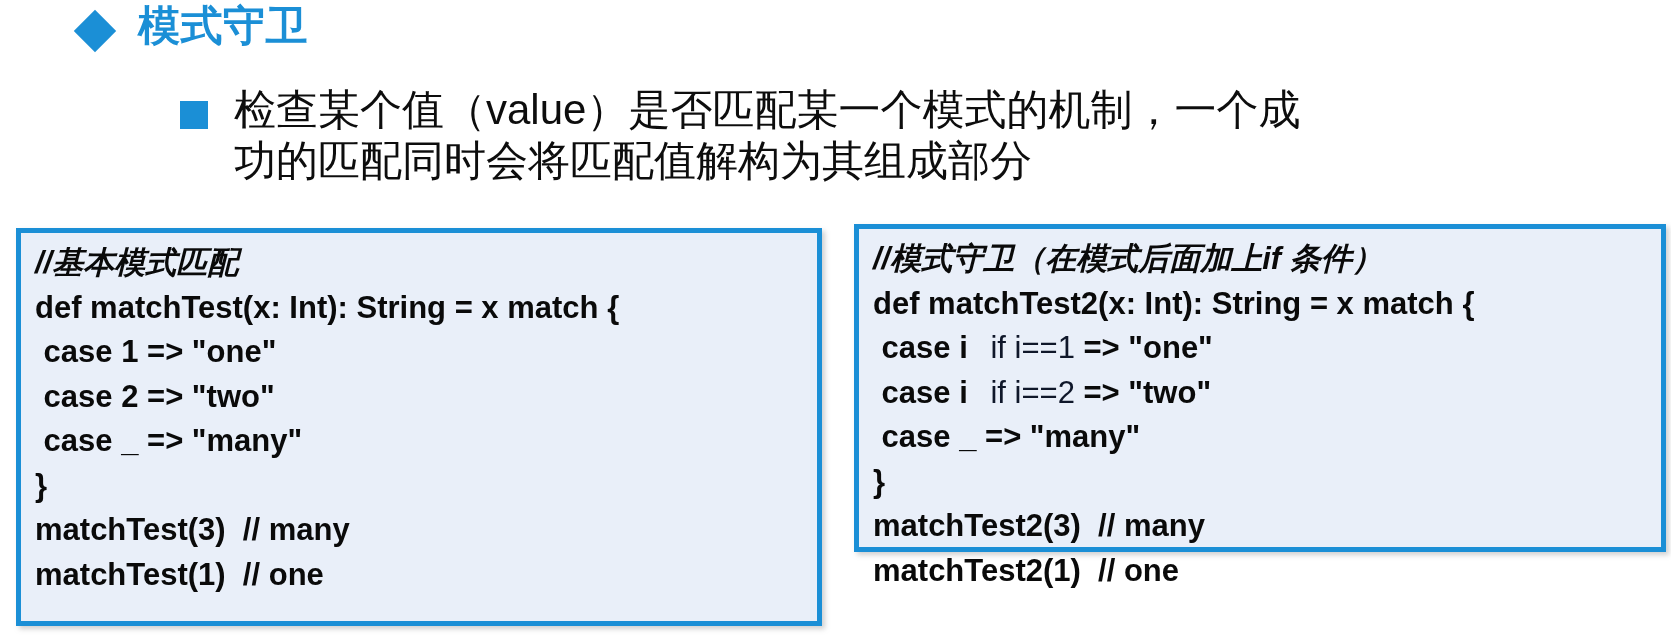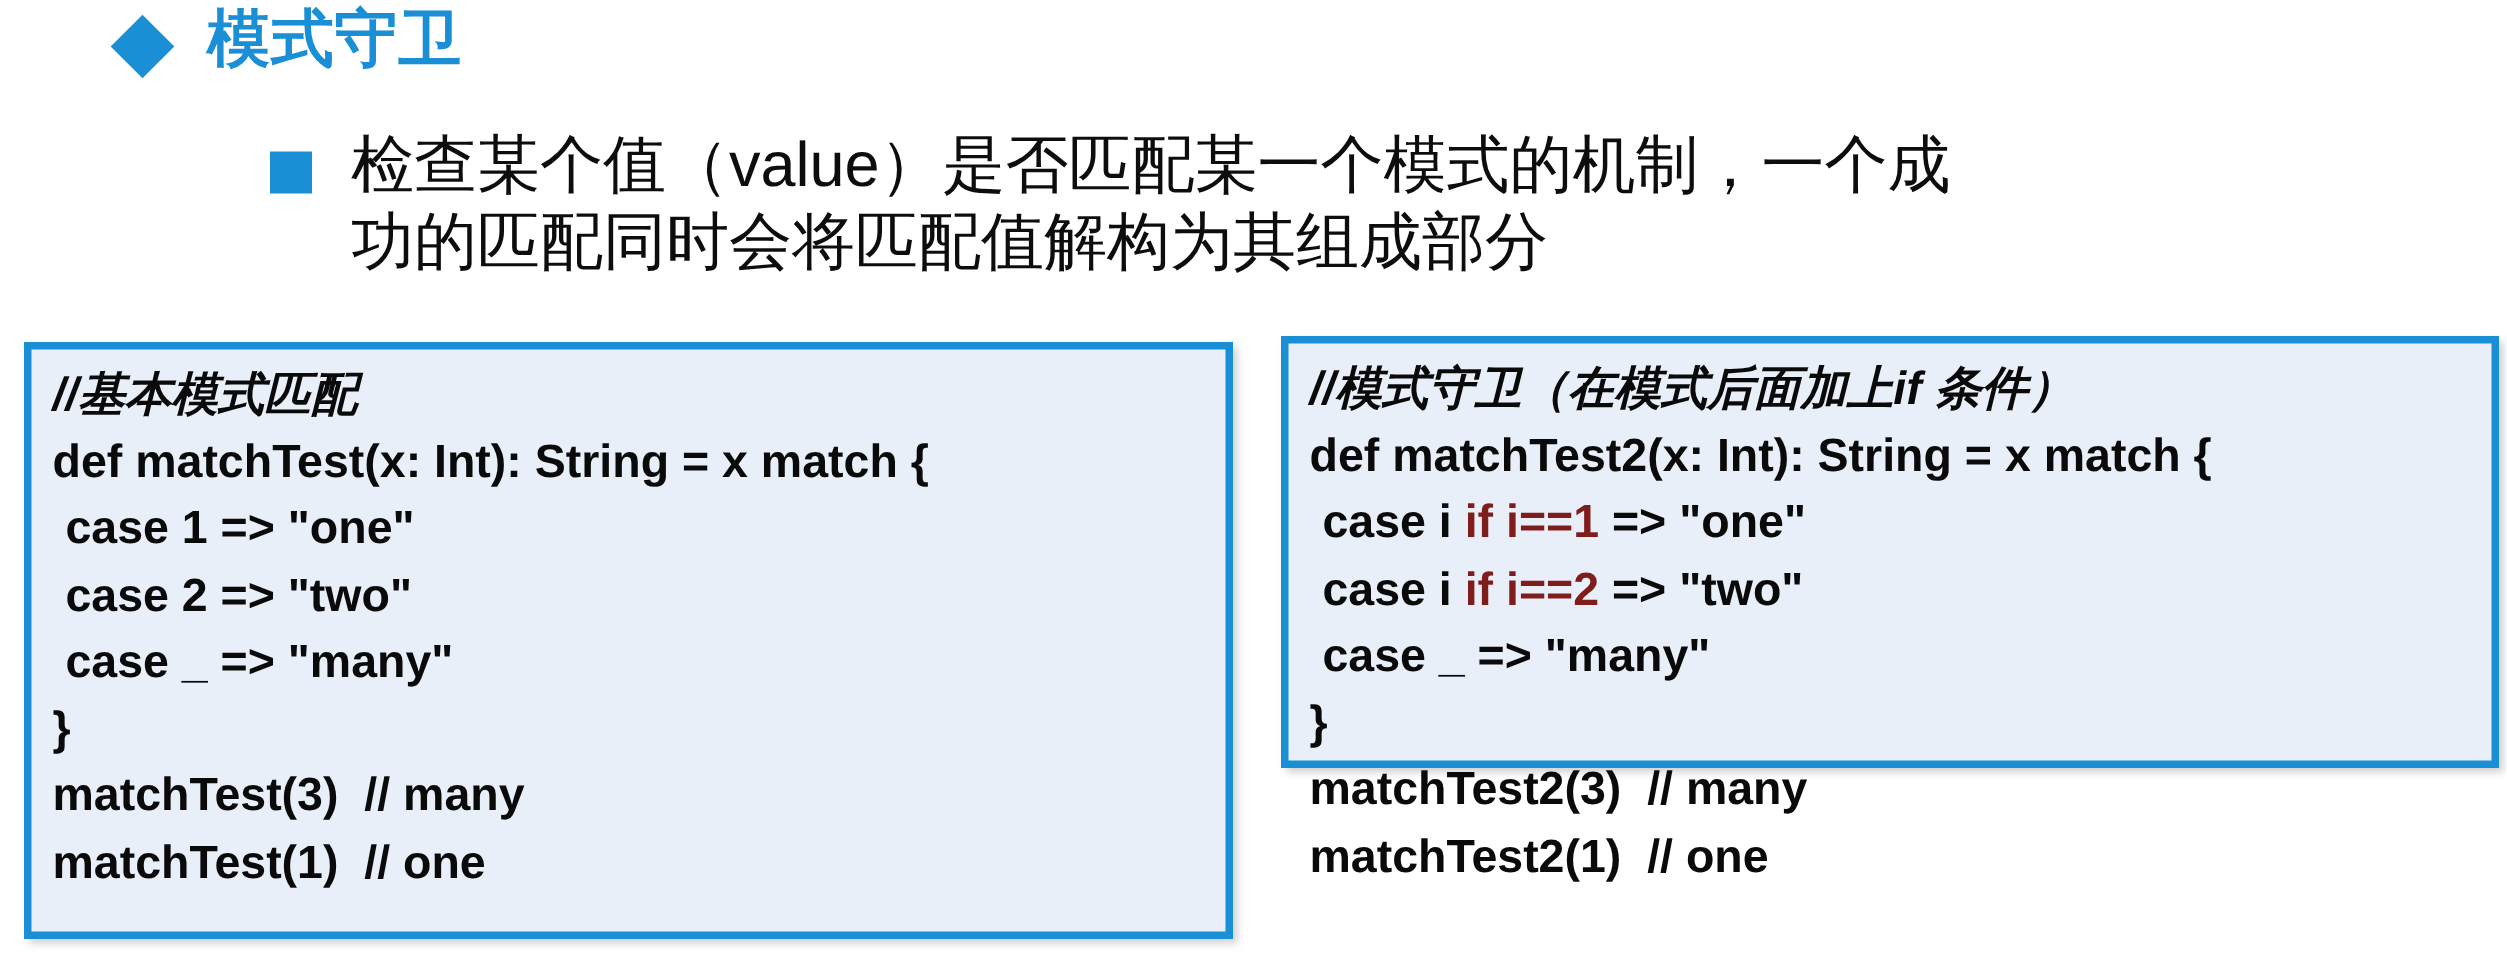--- a/index.html
+++ b/index.html
@@ -78,40 +78,41 @@
   #code-box-left {
     left: 16px;
     top: 228px;
     width: 806px;
     height: 398px;
   }
   #code-box-right {
     left: 854px;
     top: 224px;
     width: 812px;
-    height: 288px;
+    height: 328px;
   }
   .code-lines {
     padding: 8px 0 0 14px;
     font-size: 31px;
     line-height: 44.5px;
     color: #0a0a0a;
     font-weight: 700;
     white-space: pre;
   }
   .code-line {
     white-space: pre;
   }
   .code-line.comment {
     font-style: italic;
     font-weight: 700;
   }
   .guard {
-    color: #7f1d1d;
-    font-weight: 700;
+    color: #0f172a;
+    font-weight: 400;
+    margin-left: 14px;
   }
 </style>
 </head>
 <body>
 
 <div class="slide-heading">
   <div class="diamond-bullet"></div>
   <div class="heading-text">模式守卫</div>
 </div>
 

